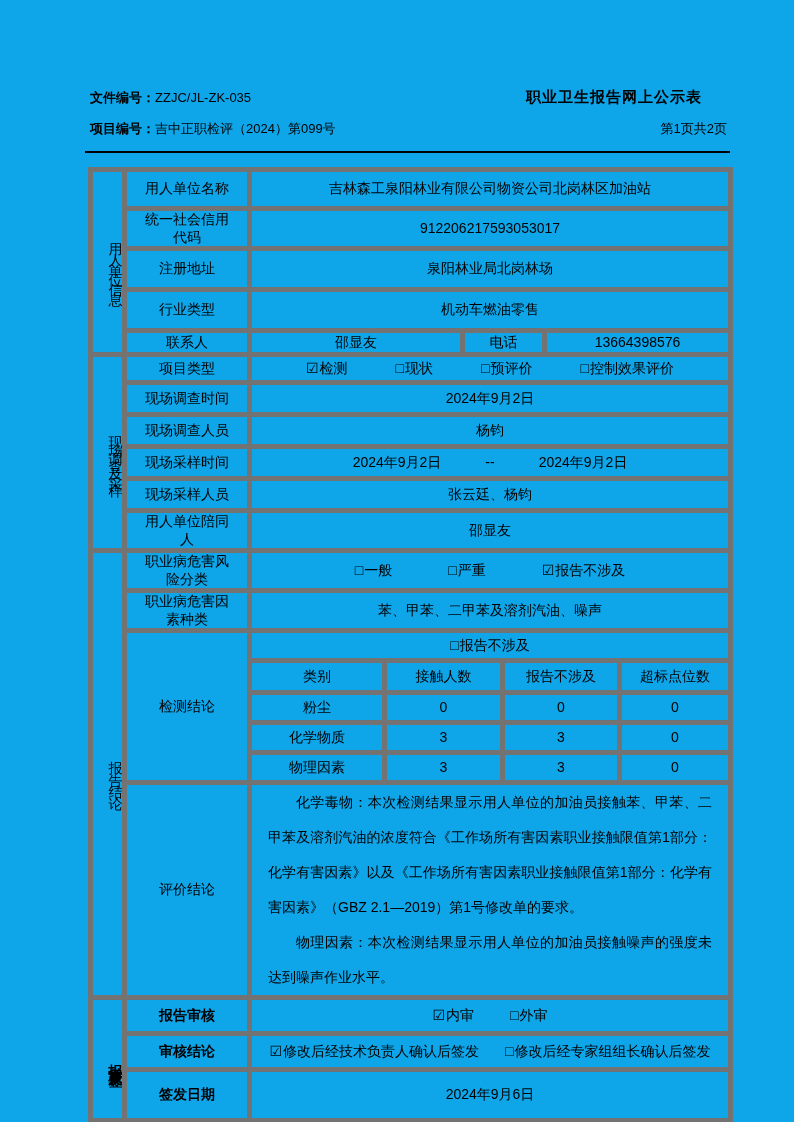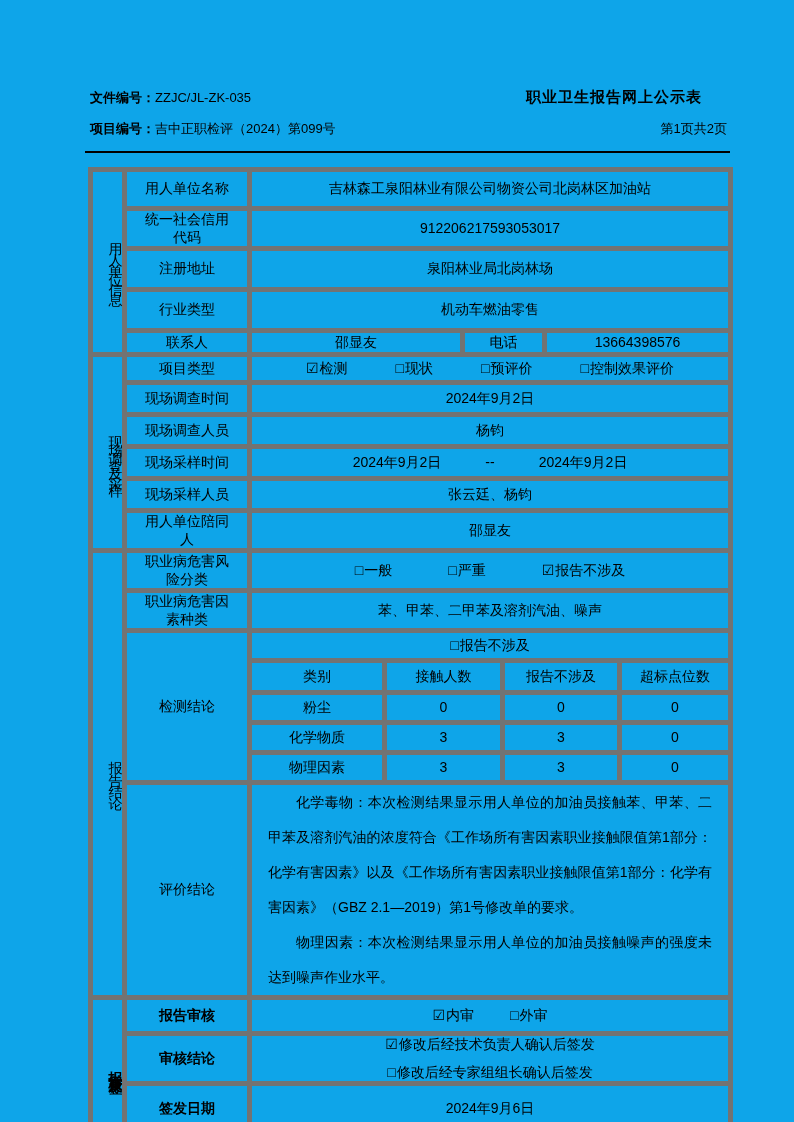--- a/index.html
+++ b/index.html
@@ -39,21 +39,21 @@
   .v-emp{letter-spacing:10px;}
   .v-sur{letter-spacing:8px;}
   .v-con{letter-spacing:12px;}
   .v-rev{letter-spacing:2px;font-weight:bold;}
   
   .r39{height:39px}.r32{height:24px}.r31{height:41px}.r28{height:28px}
   .r29{height:32px}.r30{height:30px}.rEval{height:214px}.r40{height:36px}.r41{height:51px}
   
   .opts{display:flex;align-items:center;justify-content:center;}
   .opt{white-space:nowrap;}
-  .g48{gap:48px;}.g56{gap:56px;}.g36{gap:36px;}.g26{gap:10px;flex-direction:column;}.g44{gap:44px;}
+  .g48{gap:48px;}.g56{gap:56px;}.g36{gap:36px;}.g26{gap:26px;}.g44{gap:44px;}
   .box{display:inline-block;margin-right:1px;}
   
   td.eval{text-align:left;padding:0 6px 0 5px;}
   td.eval p{margin:0;text-indent:2em;line-height:35px;font-size:14px;text-align:justify;}
 </style>
 </head>
 <body>
 
 <div class="page">
 

